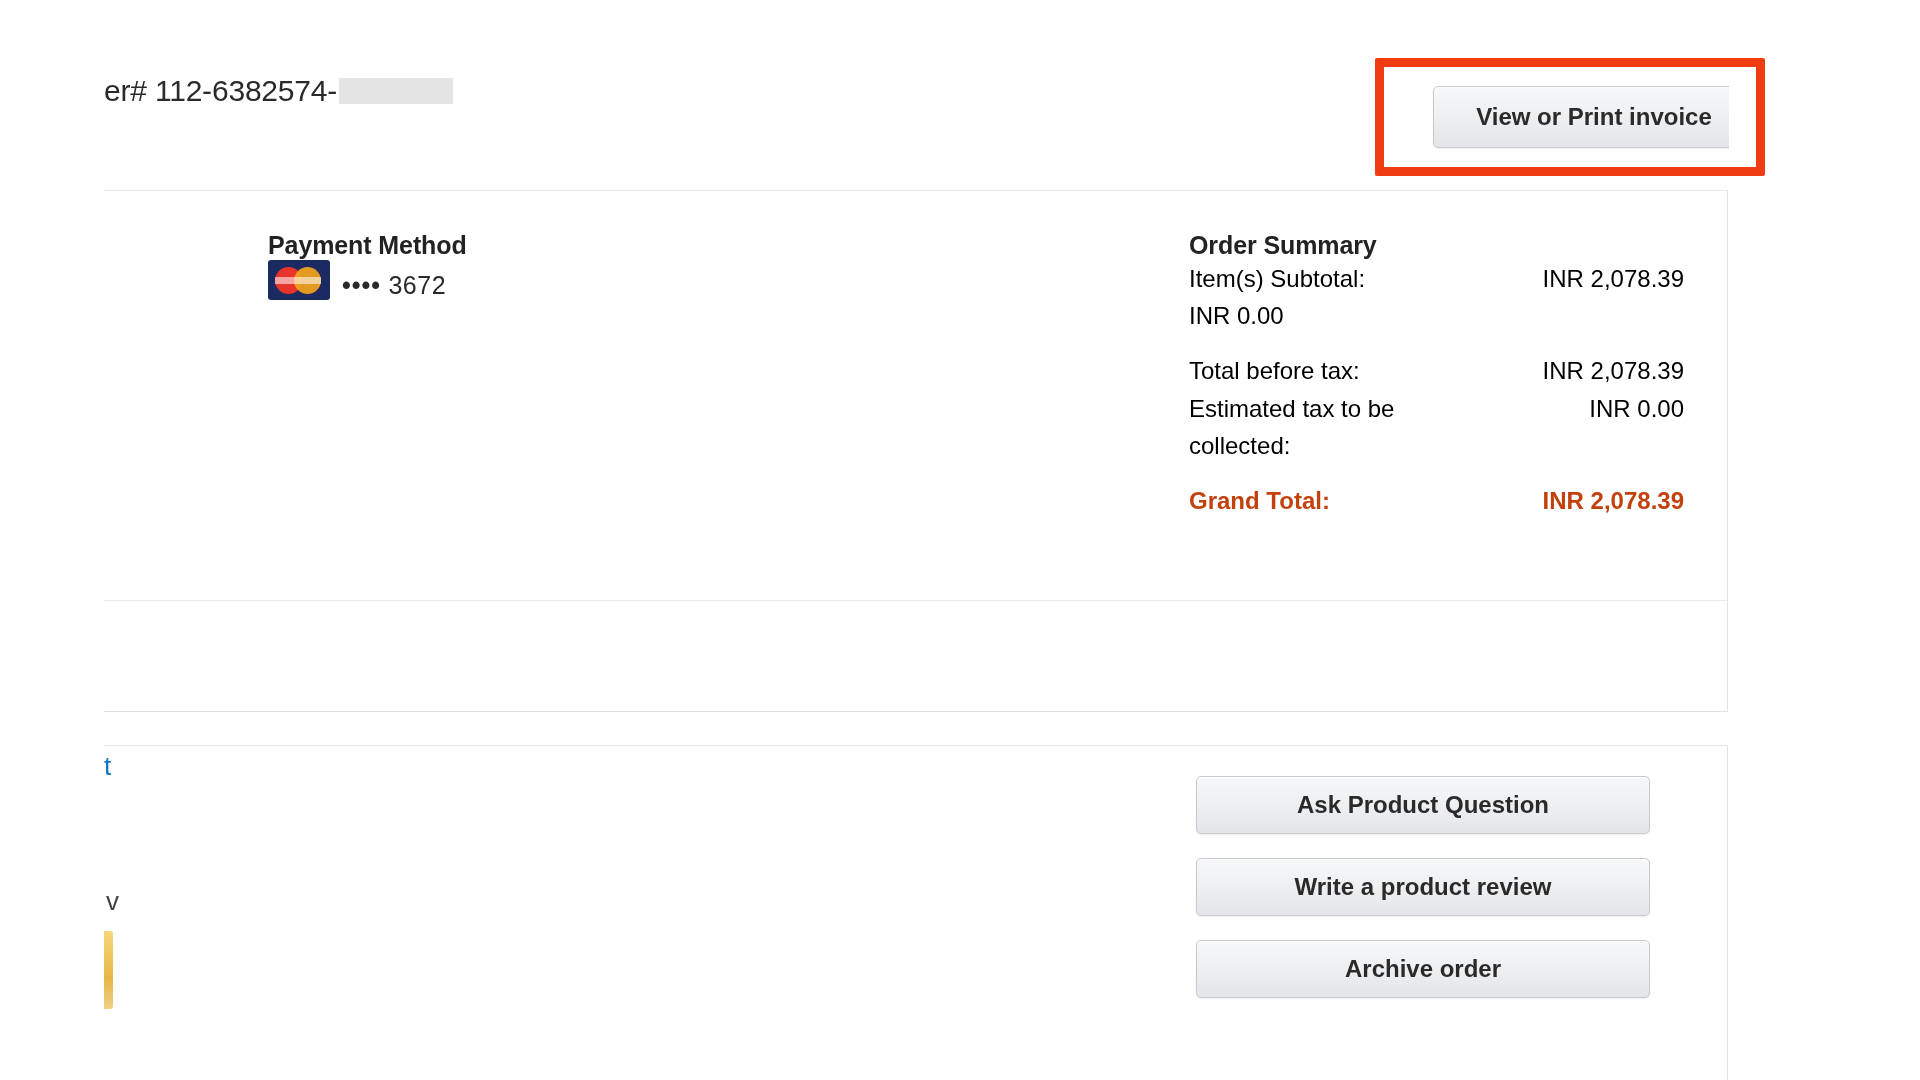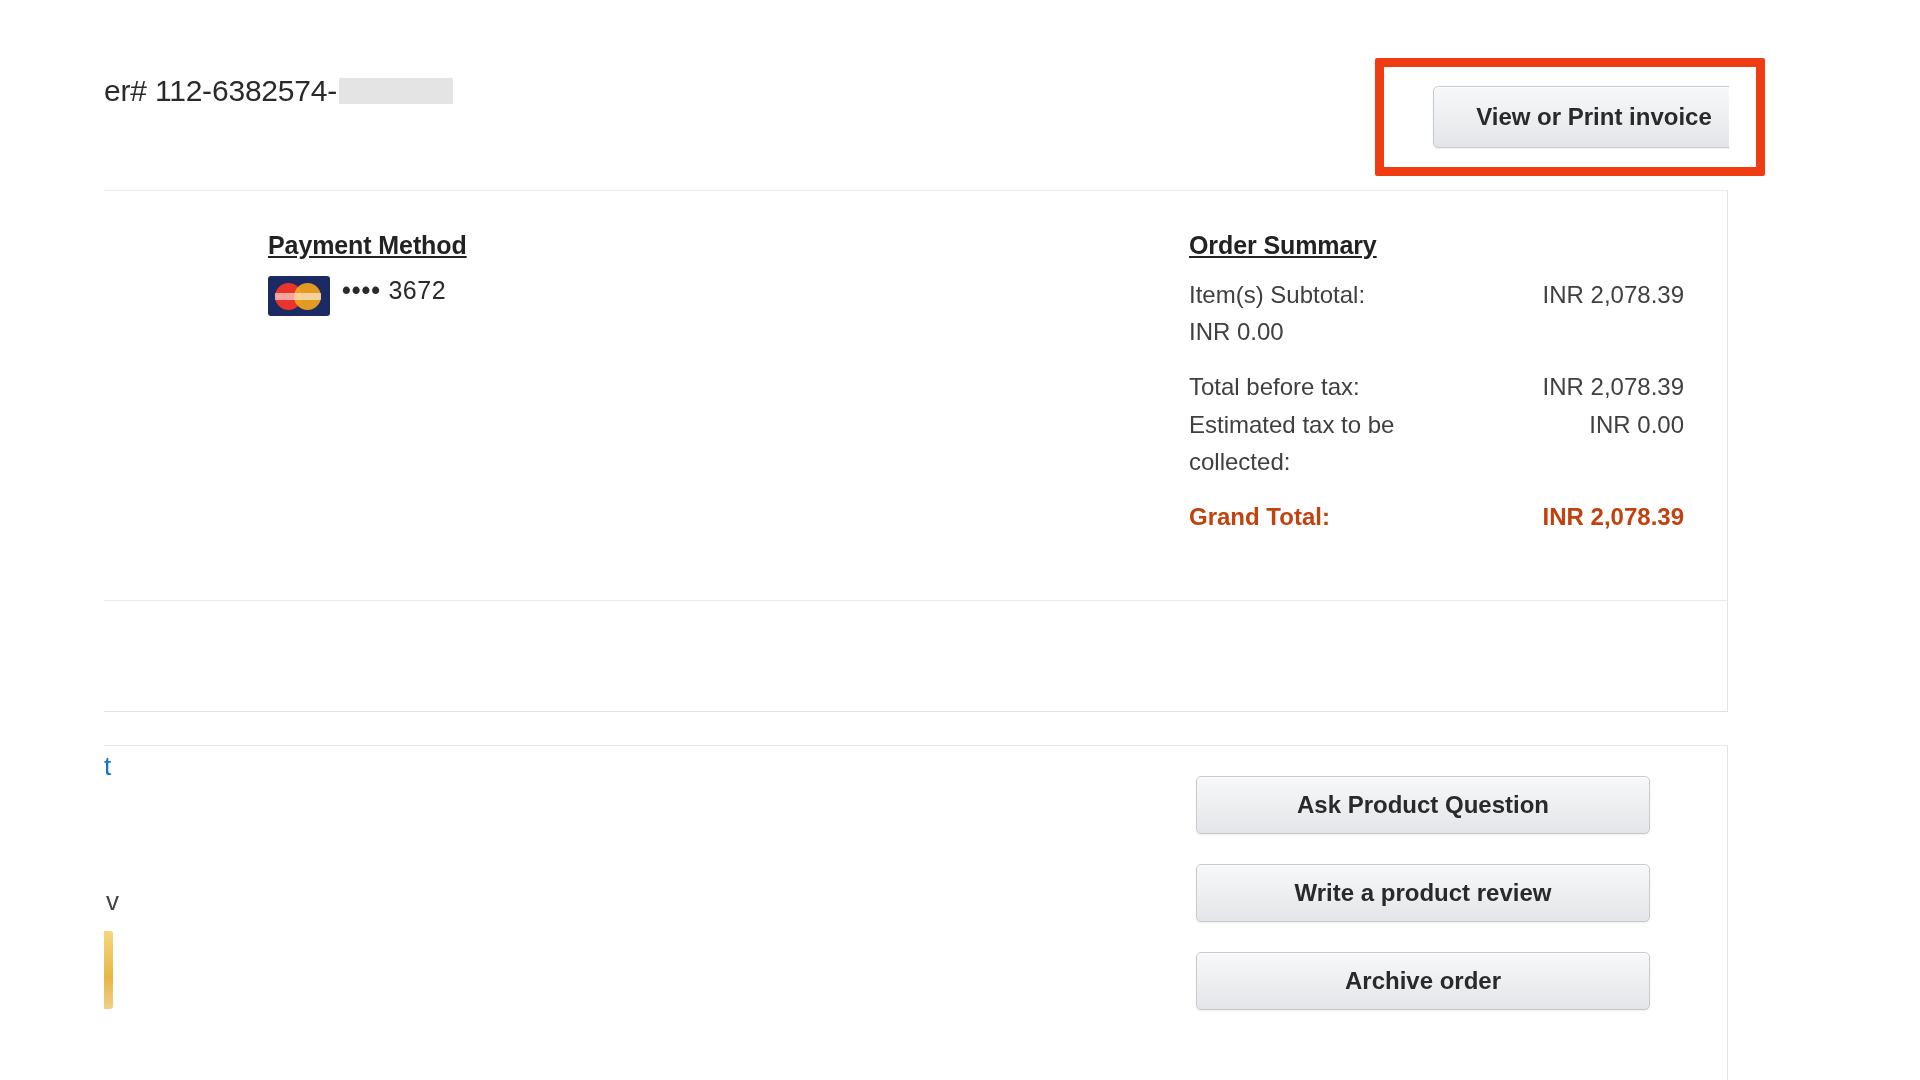--- a/index.html
+++ b/index.html
@@ -89,26 +89,25 @@
   .payment-col {
     position: absolute;
     left: 164px; top: 40px;
     width: 520px;
   }
   .col-heading {
     font-size: 25px;
     font-weight: 700;
     color: #222222;
     letter-spacing: -0.1px;
-    margin-bottom: 16px;
-    text-decoration: underline;
+    margin-bottom: 0;
   }
   .card-line {
     display: flex;
-    align-items: flex-start;
+    align-items: flex-end;
     gap: 12px;
   }
   .mc-card {
     width: 62px; height: 40px;
     border-radius: 3px;
     background: #1c2a63;
     position: relative;
     overflow: hidden;
     flex: 0 0 auto;
   }
@@ -138,21 +137,21 @@
   .summary-col {
     position: absolute;
     left: 1085px; top: 40px;
     width: 495px;
   }
   .sum-row {
     display: flex;
     justify-content: space-between;
     align-items: flex-start;
     font-size: 24px;
-    color: #404040;
+    color: #000000;
     line-height: 1.55;
   }
   .sum-row .lbl { max-width: 280px; }
   .sum-row .val { white-space: nowrap; text-align: right; }
   .sum-gap { height: 18px; }
   .sum-row.total { font-weight: 700; color: #c2410c; }
   .sum-row.total .val { font-weight: 700; }
 
   
   .card-actions {
@@ -192,21 +191,21 @@
     width: 9px; height: 78px;
     background: linear-gradient(to bottom, #f7d67a 0%, #e8b646 60%, #f0cf86 100%);
     border-radius: 0 3px 3px 0;
   }
   .action-btns {
     position: absolute;
     left: 1068px; top: 30px;
     width: 478px;
     display: flex;
     flex-direction: column;
-    gap: 30px;
+    gap: 24px;
   }
   .action-btns .btn { height: 58px; font-weight: 600; }
 
   
   .page-gutter {
     position: absolute;
     left: 1729px; top: 0;
     width: 191px; height: 1080px;
     background: #ffffff;
   }

